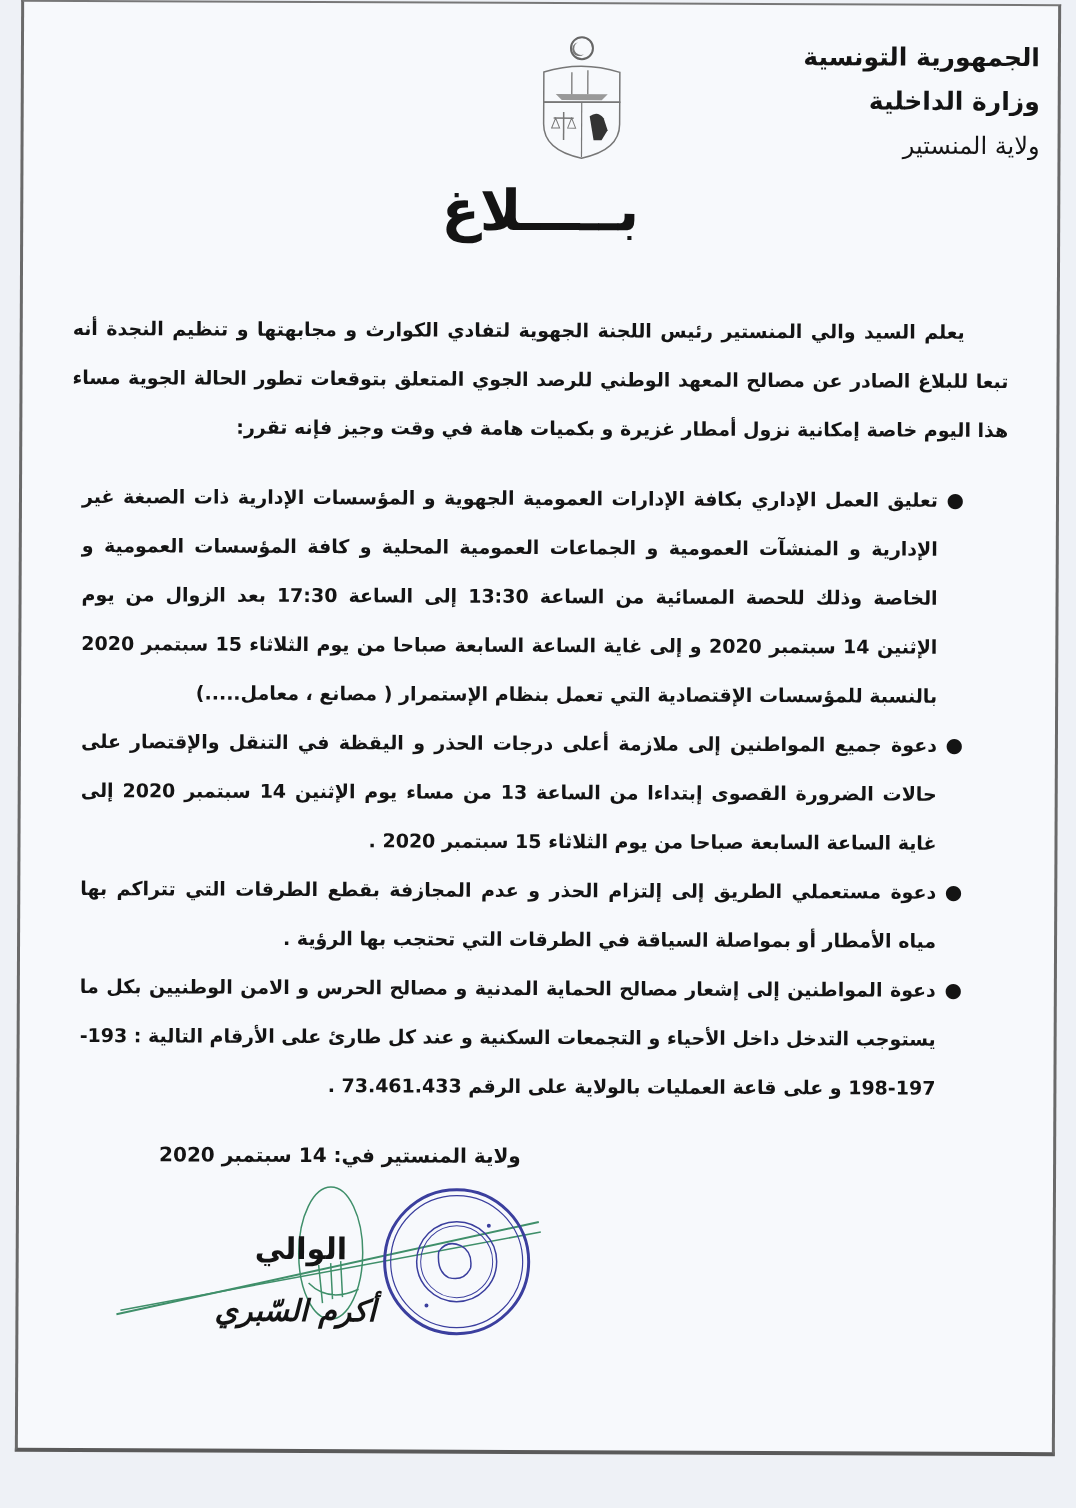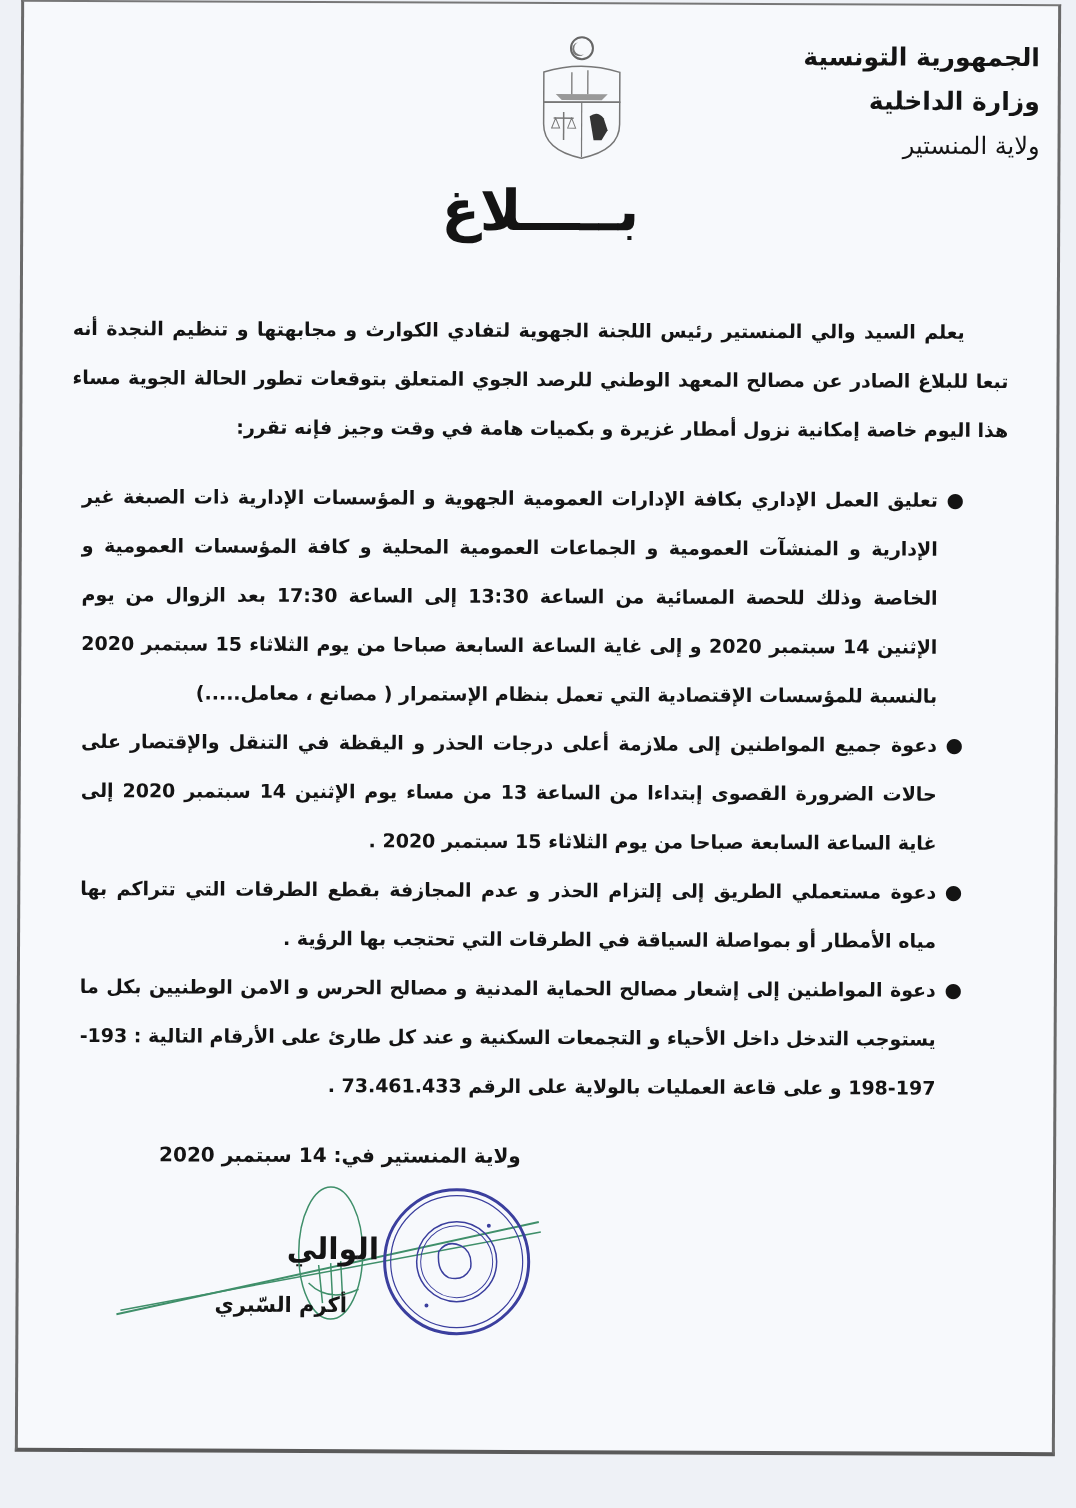--- a/index.html
+++ b/index.html
@@ -49,25 +49,25 @@
   }
   .bullets li .dot {
     position: absolute; right: -26px; top: 0; font-size: 20px;
   }
   .closing {
     position: absolute; left: 140px; top: 1140px; direction: rtl;
     font-size: 20px; font-weight: bold;
   }
   .sig-title {
     position: absolute; left: 236px; top: 1228px; direction: rtl;
-    font-size: 30px; font-weight: bold; margin-left: 32px;
+    font-size: 30px; font-weight: bold;
   }
   .sig-name {
     position: absolute; left: 196px; top: 1290px; direction: rtl;
-    font-size: 21px; font-weight: bold;
+    font-size: 30px; font-weight: bold; font-style: italic;
   }
   .stamp { position: absolute; left: 358px; top: 1178px; width: 160px; height: 160px; }
   .signature { position: absolute; left: 90px; top: 1170px; width: 440px; height: 160px; }
 </style>
 </head>
 <body>
 
 <div class="page">
 
   <div class="header-block">

